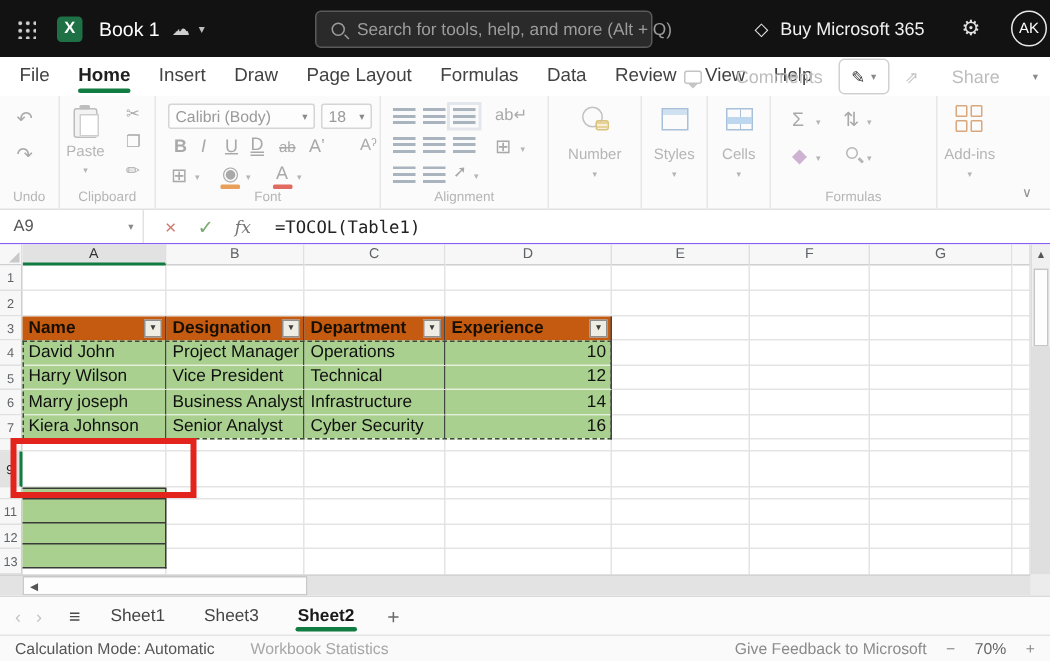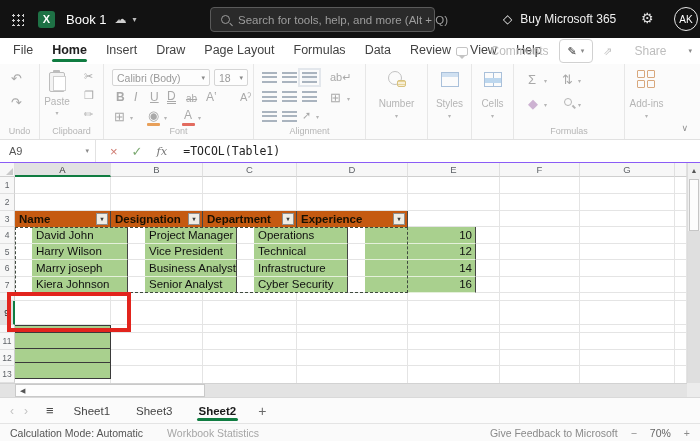--- a/index.html
+++ b/index.html
@@ -89,21 +89,21 @@
   .rh{width:15px;background:#f7f7f7;border-right:1px solid #cfcfcf;border-bottom:1px solid #e0e0e0;font-size:8.5px;color:#5f6368;text-align:center;display:flex;align-items:center;justify-content:center;}
   .rh.sel{background:#e2e2e2;border-right:2px solid var(--green);color:#222;}
   .vline{position:absolute;top:14px;width:1px;background:#e4e4e4;}
   .hline{position:absolute;left:15px;height:1px;background:#e4e4e4;}
 
   .tbl-headrow{position:absolute;left:15px;top:48px;height:16px;display:flex;}
   .th{background:var(--orange);color:#181002;font-weight:bold;font-size:11.5px;line-height:16px;padding-left:4px;position:relative;border-right:1px solid #454545;white-space:nowrap;overflow:hidden;}
   .filterbtn{position:absolute;right:2px;top:2px;width:12px;height:12px;background:#efece4;border:1px solid #8f8f8f;font-size:6px;color:#3c3c3c;display:flex;align-items:center;justify-content:center;}
   .tbl-body{position:absolute;left:15px;top:64px;}
   .trow{display:flex;}
-  .td{background:var(--fill);font-size:11.5px;color:#101010;padding-left:4px;border-right:1px solid #454545;border-bottom:1px solid #e4f0da;white-space:nowrap;overflow:hidden;margin-left:17px;}
+  .td{background:var(--fill);font-size:11.5px;color:#101010;padding-left:4px;border-right:1px solid #454545;border-bottom:1px solid #e4f0da;white-space:nowrap;overflow:hidden;}
   .td.num{text-align:right;padding-right:3px;padding-left:0;}
   .ants{position:absolute;left:15px;top:64px;width:393px;height:66px;border:1px dashed #3f4a3f;pointer-events:none;}
 
   .formula-cell{position:absolute;left:15px;top:138px;width:283px;height:24px;background:var(--fill);border:1px solid #1f5c1f;display:flex;align-items:center;font-size:13.5px;color:#000;padding-left:3px;}
   .formula-cell .ref{color:var(--blue);background:rgba(46,117,182,0.16);border-radius:1px;}
   .acol-green{position:absolute;left:15px;top:162px;width:96px;border-right:1.4px solid #3a3a3a;border-bottom:1.4px solid #3a3a3a;}
   .acol-green .gc{background:var(--fill);border-top:1.2px solid #3a3a3a;}
   .redrect{position:absolute;left:7px;top:129px;width:124px;height:40px;border:4px solid var(--red);pointer-events:none;}
 
   .vscroll{position:absolute;left:687px;top:0;width:13px;height:234px;background:#f0f0f0;border-left:1px solid #dcdcdc;}

